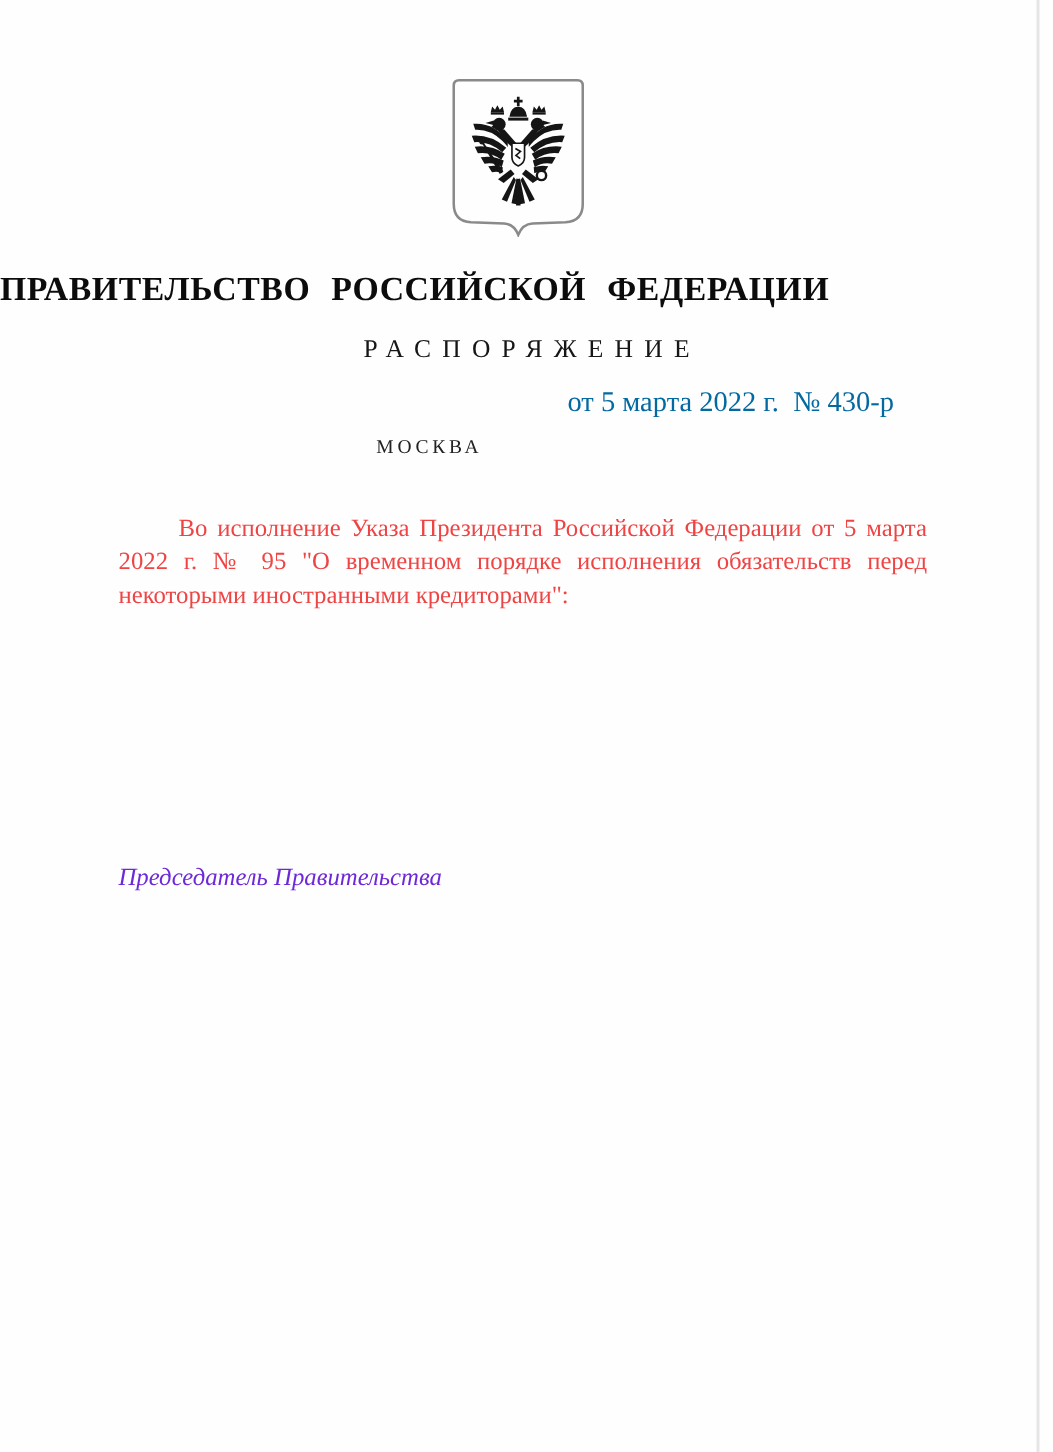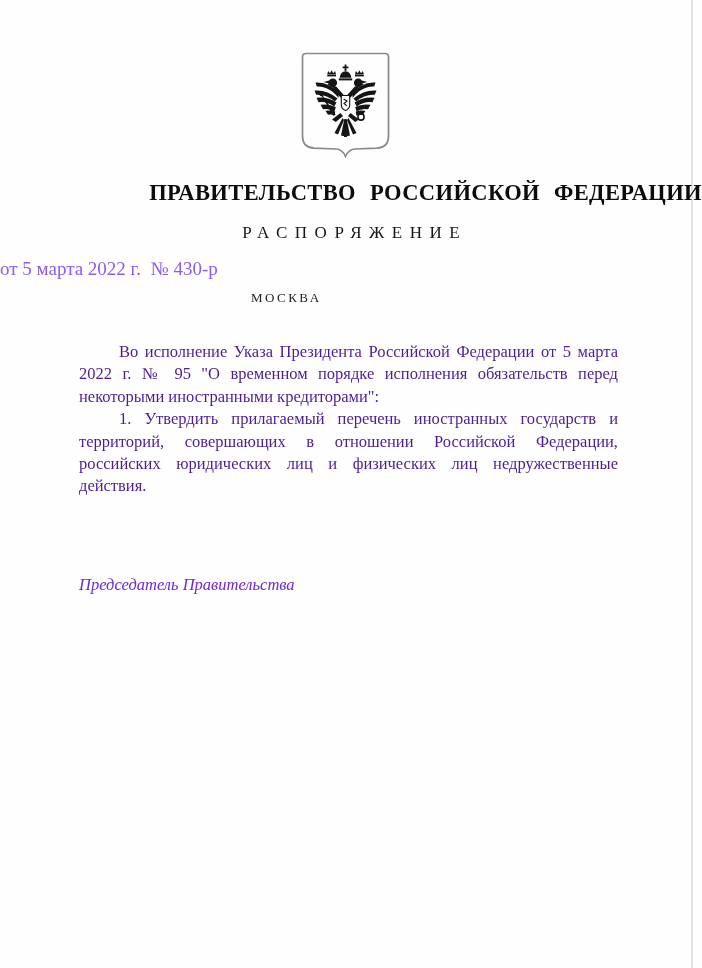--- a/index.html
+++ b/index.html
@@ -15,49 +15,49 @@
     position:absolute; top:0; right:9px;
     width:2px; height:968px;
     background:#e5e5e5;
   }
   .emblem {
     position:absolute; left:301px; top:52px;
     width:89px; height:106px;
   }
   .org-name {
     position:absolute; top:180px; left:0; width:702px;
-    text-align:right;
+    text-align:left;
     font-size:22.5px; font-weight:bold; color:#0c0c0c;
     letter-spacing:0.4px; word-spacing:8px;
     white-space:nowrap;
   }
   .doc-type {
     position:absolute; top:223px; left:0; width:702px;
     text-align:center;
     font-size:17px; color:#161616;
     letter-spacing:7.5px; text-indent:7.5px;
     white-space:nowrap;
   }
   .date-line {
     position:absolute; top:258px; left:0; width:596px;
-    text-align:left;
-    font-size:19px; color:#8b5cf6;
+    text-align:right;
+    font-size:19px; color:#0369a1;
     white-space:pre;
   }
   .city {
     position:absolute; top:290px; left:0; width:570px;
     text-align:center;
     font-size:13px; color:#222;
     letter-spacing:2.5px; text-indent:2.5px;
   }
   .body-text {
     position:absolute; left:79px; top:341px; width:539px;
     font-size:16.5px; line-height:22.4px;
     text-align:justify;
-    color:#4c1d95;
+    color:#ef4444;
   }
   .body-text p { margin:0; text-indent:40px; }
   .signature {
     position:absolute; left:79px; top:574px; width:539px;
     font-size:16.5px; line-height:22.4px;
     color:#6d28d9;
     font-style:italic;
   }
   .sig-row { display:flex; justify-content:space-between; }
   .sig-title2 { padding-left:21px; }
@@ -115,20 +115,19 @@
   <div class="org-name">ПРАВИТЕЛЬСТВО РОССИЙСКОЙ ФЕДЕРАЦИИ</div>
 
   <div class="doc-type">РАСПОРЯЖЕНИЕ</div>
 
   <div class="date-line">от 5 марта 2022 г.&nbsp; № 430-р</div>
 
   <div class="city">МОСКВА</div>
 
   <div class="body-text">
     <p>Во исполнение Указа Президента Российской Федерации от 5 марта 2022 г. № 95 "О временном порядке исполнения обязательств перед некоторыми иностранными кредиторами":</p>
-    <p>1. Утвердить прилагаемый перечень иностранных государств и территорий, совершающих в отношении Российской Федерации, российских юридических лиц и физических лиц недружественные действия.</p>
   </div>
 
   <div class="signature">
     <div>Председатель Правительства</div>
   </div>
 
 </div>
 
 </body></html>

